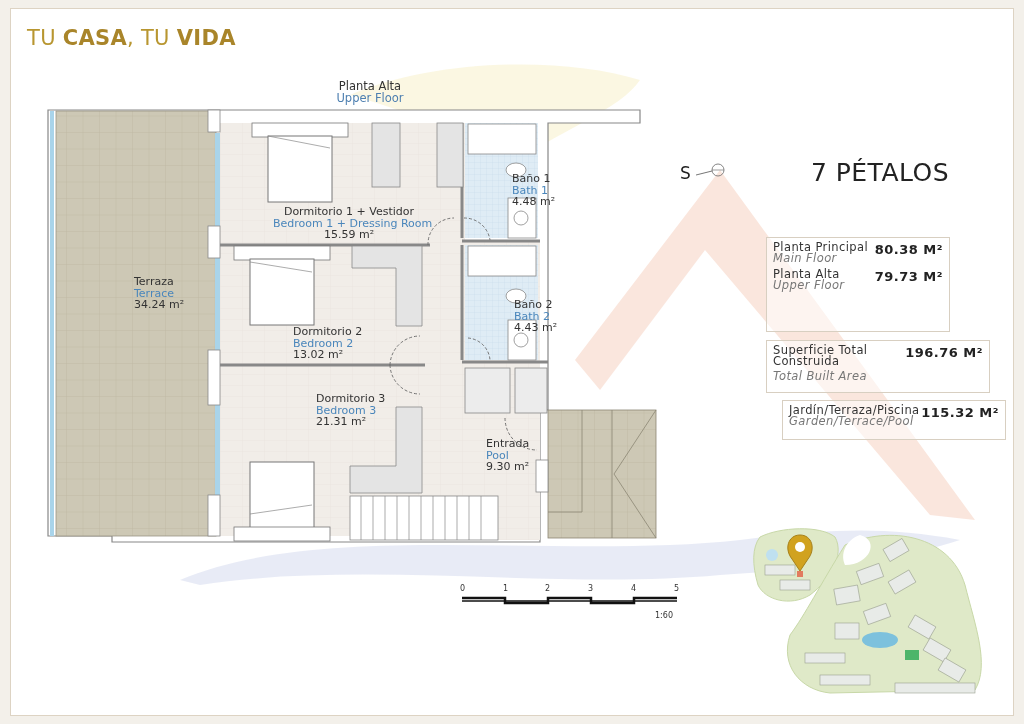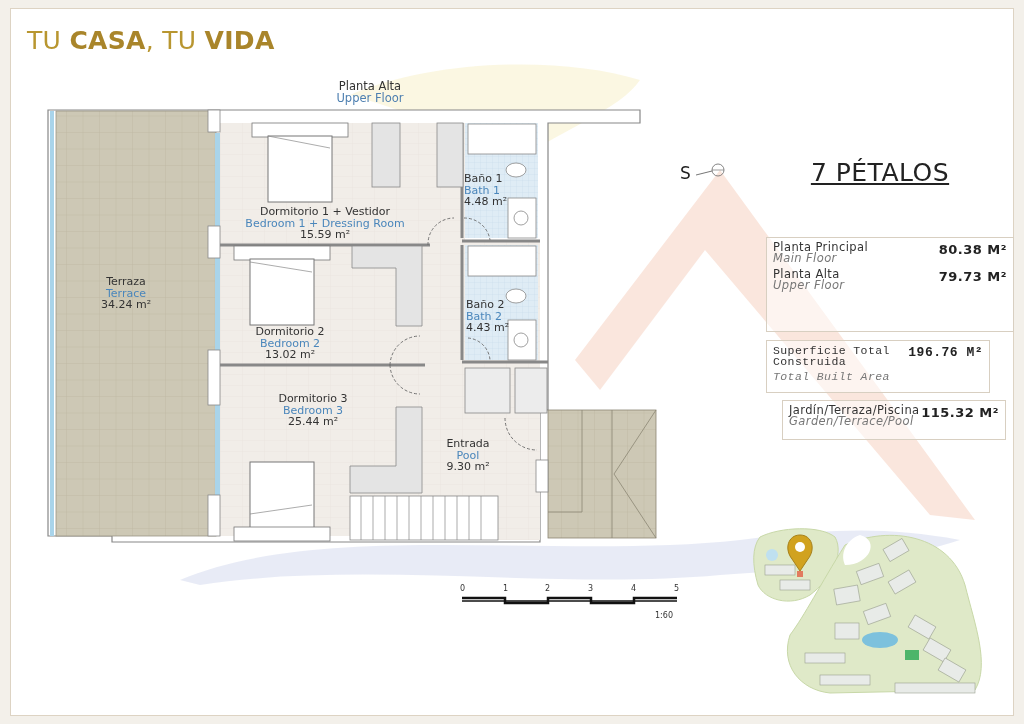--- a/index.html
+++ b/index.html
@@ -3,38 +3,38 @@
 <meta charset="utf-8">
 <style>
   * { box-sizing: border-box; margin: 0; padding: 0; }
   html, body { width: 1024px; height: 724px; overflow: hidden; background: #f3f0ea; }
   body { font-family: "DejaVu Sans", sans-serif; position: relative; }
   .page {
     position: absolute; left: 10px; top: 8px; width: 1004px; height: 708px;
     background: #ffffff; border: 1px solid #ddd3c3;
   }
   .brand {
-    position: absolute; left: 27px; top: 26px; font-size: 25px; letter-spacing: 0.3px;
+    position: absolute; left: 27px; top: 26px; font-size: 21px; letter-spacing: 0.3px;
     color: #b89630; font-family: "DejaVu Sans", sans-serif;
   }
   .brand b { font-weight: bold; color: #a9852a; }
   .bg-svg { position: absolute; left: 0; top: 0; }
   .plan-svg { position: absolute; left: 0; top: 0; }
   .plan-title {
     position: absolute; left: 320px; top: 80px; width: 100px; text-align: center;
     font-size: 11.5px; line-height: 12px; color: #333;
   }
   .plan-title .en { color: #4d7fb0; }
-  .room-label { position: absolute; text-align: center; font-size: 11px; line-height: 11.5px; color: #333; white-space: nowrap; }
+  .room-label { position: absolute; text-align: center; font-size: 11px; line-height: 11.5px; color: #333; white-space: nowrap; padding-left: 48px; }
   .room-label .en { color: #4a86bb; }
   .room-label .area { color: #333; }
   .compass { position: absolute; left: 680px; top: 163px; font-size: 17px; color: #222; }
   .title {
     position: absolute; left: 790px; top: 158px; width: 180px; text-align: center;
-    font-size: 25px; line-height: 29px; color: #222; letter-spacing: 0.5px; text-decoration: underline;
+    font-size: 25px; line-height: 29px; color: #222; letter-spacing: 0.5px;
   }
   .info-box {
     position: absolute; left: 766px; border: 1.5px solid #d8cfc1; background: rgba(255,255,255,0.55);
     padding: 4px 6px 3px 6px;
   }
   .info-row { position: relative; height: 27px; }
   .info-row .es { font-size: 11.5px; color: #333; line-height: 11px; letter-spacing: 0.4px; }
   .info-row .en { font-size: 11.5px; color: #777; font-style: italic; line-height: 11px; letter-spacing: 0.4px; }
   .info-row .val { position: absolute; right: 0; top: 0; font-size: 13px; font-weight: bold; color: #222; letter-spacing: 0.5px; }
   .scale { position: absolute; left: 455px; top: 584px; }
@@ -194,49 +194,49 @@
   <div class="area">13.02 m²</div>
 </div>
 <div class="room-label" style="left:466px;top:299px;width:48px;text-align:left;">
   <div>Baño 2</div>
   <div class="en">Bath 2</div>
   <div class="area">4.43 m²</div>
 </div>
 <div class="room-label" style="left:268px;top:393px;width:90px;">
   <div>Dormitorio 3</div>
   <div class="en">Bedroom 3</div>
-  <div class="area">25.44 m²</div>
+  <div class="area">21.31 m²</div>
 </div>
 <div class="room-label" style="left:438px;top:438px;width:60px;">
   <div>Entrada</div>
   <div class="en">Pool</div>
   <div class="area">9.30 m²</div>
 </div>
 
 <div class="compass">S</div>
 
 <div class="title">
   <div>7 PÉTALOS</div>
 </div>
 
-<div class="info-box" style="top:237px;width:248px;height:95px;">
+<div class="info-box" style="top:237px;width:184px;height:95px;">
   <div class="info-row">
     <div class="es">Planta Principal</div>
     <div class="en">Main Floor</div>
     <div class="val">80.38 M²</div>
   </div>
   <div class="info-row">
     <div class="es">Planta Alta</div>
     <div class="en">Upper Floor</div>
     <div class="val">79.73 M²</div>
   </div>
 </div>
 
 <div class="info-box" style="top:340px;width:224px;height:53px;">
-  <div class="info-row" style="height:44px;font-family:Liberation Mono, monospace;">
+  <div class="info-row" style="height:44px;">
     <div class="es" style="width:130px;">Superficie Total Construida</div>
     <div class="en" style="margin-top:4px;">Total Built Area</div>
     <div class="val">196.76 M²</div>
   </div>
 </div>
 
 <div class="info-box" style="top:400px;width:224px;height:40px;margin-left:16px;">
   <div class="info-row">
     <div class="es">Jardín/Terraza/Piscina</div>
     <div class="en">Garden/Terrace/Pool</div>

